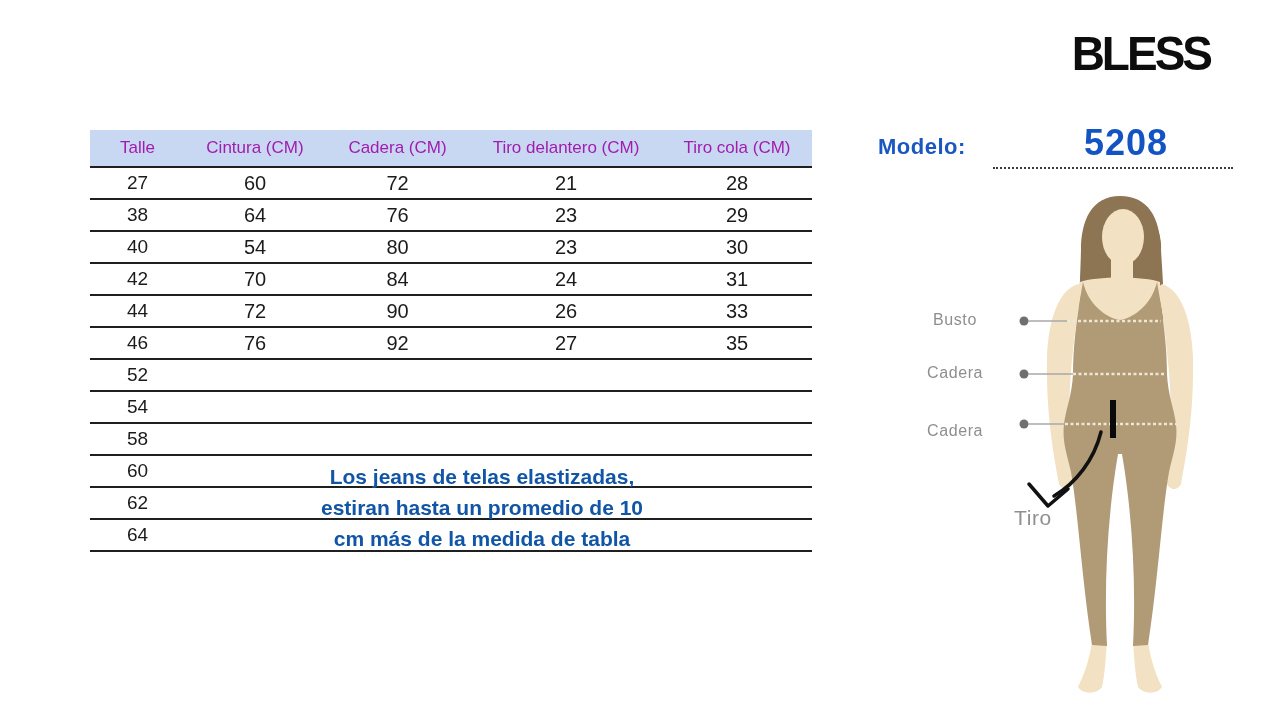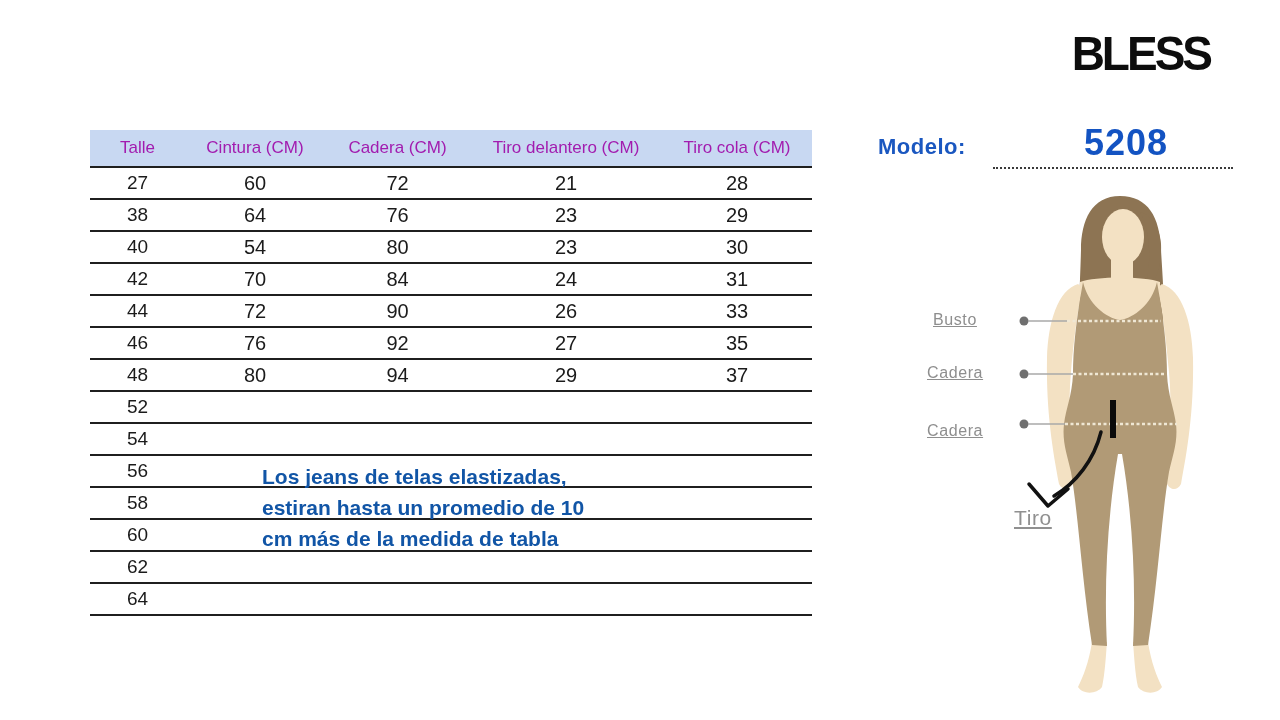--- a/index.html
+++ b/index.html
@@ -49,34 +49,33 @@
   .size-table td {
     height: 32px; text-align: center; vertical-align: middle;
     font-size: 20px; color: #1b1b1b;
     border-bottom: 2px solid #1f1f1f;
   }
   .size-table td:first-child { font-size: 19px; }
 
   
   .note {
     position: absolute; left: 262px; top: 461px; width: 440px;
-    font-weight: 700; font-size: 21px;
+    text-align: center; font-weight: 700; font-size: 21px;
     line-height: 31px; color: #1155a6; z-index: 3;
   }
   .note span { display: block; }
 
   
   .figure-wrap {
     position: absolute; left: 920px; top: 190px; width: 340px; height: 515px;
   }
   .figure-wrap svg { position: absolute; left: 0; top: 0; }
   .measure-label {
     position: absolute; font-size: 16px; color: #8e8e8e;
     letter-spacing: 0.6px;
-    text-decoration: underline;
   }
   .lbl-busto   { left: 13px; top: 121px; }
   .lbl-cintura { left: 7px;  top: 174px; }
   .lbl-cadera  { left: 7px;  top: 232px; }
   .lbl-tiro    { left: 82px; top: 316px; font-size: 21px; color: #909090; margin-left: 12px; }
 </style>
 </head>
 <body>
 
 <div class="canvas">
@@ -141,42 +140,28 @@
           <td>33</td>
         </tr>
         <tr>
           <td>46</td>
           <td>76</td>
           <td>92</td>
           <td>27</td>
           <td>35</td>
         </tr>
         <tr>
-          <td>48</td>
-          <td>80</td>
-          <td>94</td>
-          <td>29</td>
-          <td>37</td>
-        </tr>
-        <tr>
           <td>52</td>
           <td></td>
           <td></td>
           <td></td>
           <td></td>
         </tr>
         <tr>
           <td>54</td>
-          <td></td>
-          <td></td>
-          <td></td>
-          <td></td>
-        </tr>
-        <tr>
-          <td>56</td>
           <td></td>
           <td></td>
           <td></td>
           <td></td>
         </tr>
         <tr>
           <td>58</td>
           <td></td>
           <td></td>
           <td></td>

